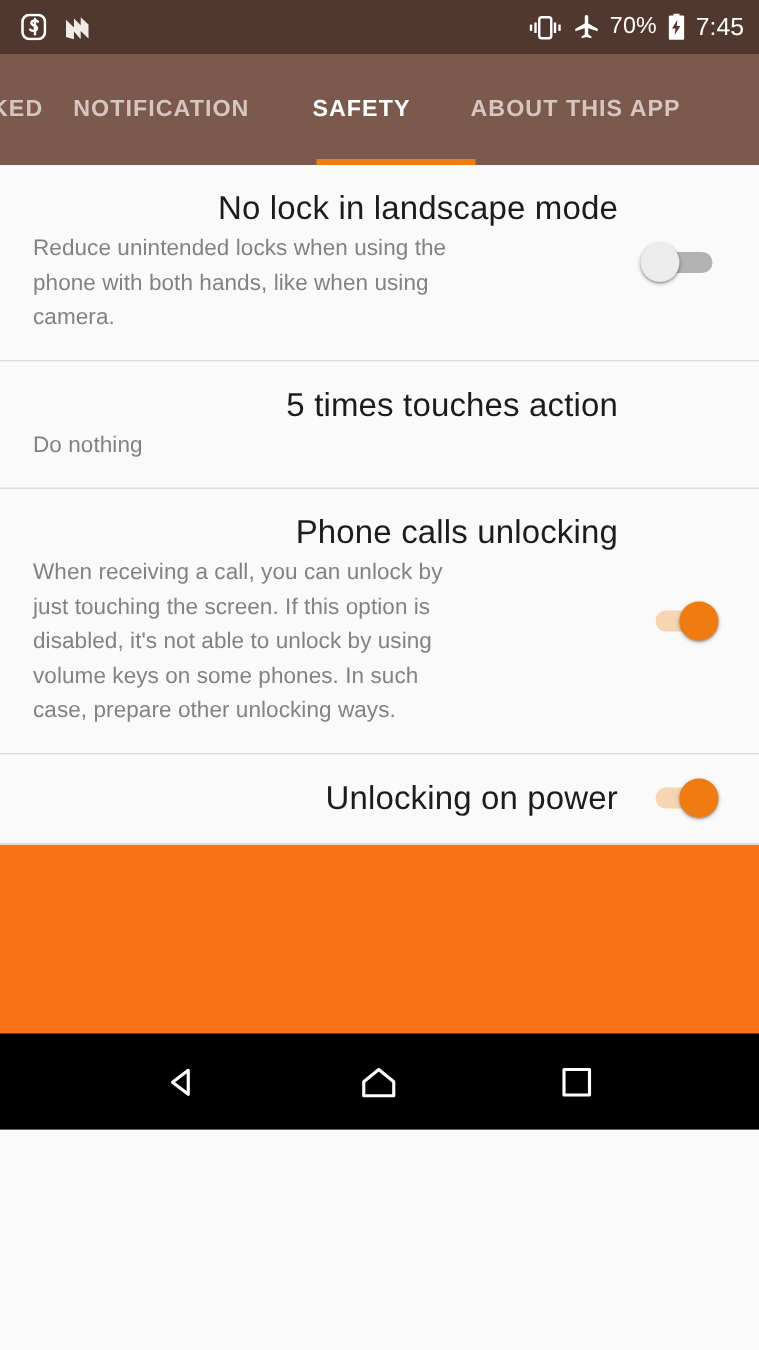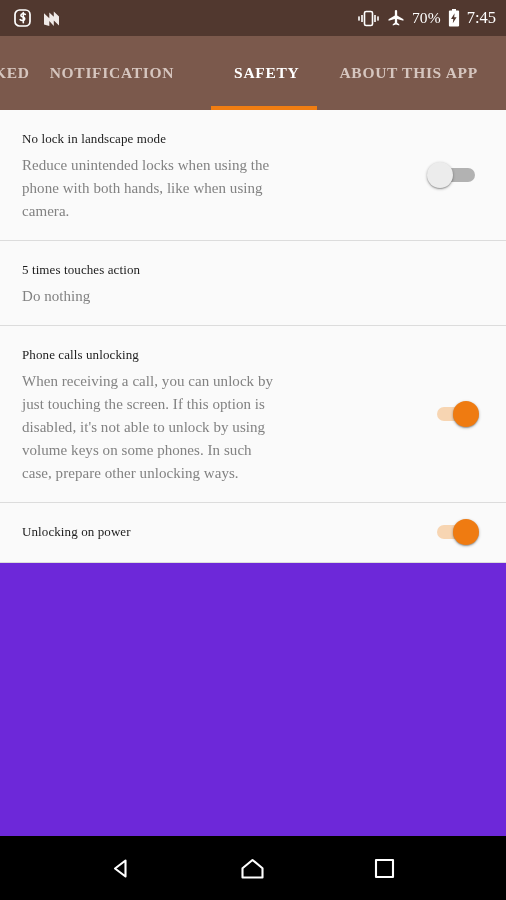--- a/index.html
+++ b/index.html
@@ -2,21 +2,21 @@
 <html><head>
 <meta charset="utf-8">
 <style>
   * { margin:0; padding:0; box-sizing:border-box; }
   html, body {
     width:506px; height:900px;
     font-family:"Liberation Sans", sans-serif;
     background:#fafafa;
     overflow:hidden;
   }
-  #screen { position:relative; width:506px; height:900px; background:#6d28d9;font-family:Liberation Serif, serif; }
+  #screen { position:relative; width:506px; height:753px; background:#f97316; }
 
   
   .statusbar {
     height:36px; background:#51382f;
     display:flex; align-items:center;
     padding:0 10px 0 14px; color:#ffffff;
   }
   .sb-left { display:flex; align-items:center; gap:11px; }
   .sb-right { display:flex; align-items:center; gap:7px; margin-left:auto; }
   .sb-text { font-size:15.5px; letter-spacing:.1px; color:#fff; }
@@ -30,40 +30,41 @@
     overflow:hidden;
   }
   .tab {
     font-size:15.5px; font-weight:bold; letter-spacing:.7px;
     color:#d6c6bf; white-space:nowrap; height:74px;
     display:flex; align-items:center;
   }
   .tab.active { color:#ffffff; }
   .tab-0 { padding-left:0px; padding-right:0; margin-left:-6px; }
   .tab-1 { margin-left:20px; }
-  .tab-2 { margin-left:60px; }
+  .tab-2 { margin-left:42px; }
   .tab-3 { margin-left:40px; }
   .tab-underline {
     position:absolute; bottom:0; left:211px; width:106px; height:4px;
     background:#f07d12;
   }
 
   
   .list { background:#fafafa; }
   .row {
     position:relative;
     display:flex; align-items:center;
     padding:16px 22px 17px 22px;
     border-bottom:1px solid #dcdcdc;
     background:#fafafa;
   }
   .row-text { flex:1; padding-right:10px; }
   .row-title {
-    font-size:13px; color:#1c1c1c; line-height:26px;
+    font-size:22px; color:#1c1c1c; line-height:26px;
     letter-spacing:.1px;
+    text-align:right;
   }
   .row-desc {
     font-size:15px; color:#828282; line-height:23px;
     margin-top:2px; letter-spacing:.05px;
     white-space:pre-line;
   }
   .row-ctl { width:62px; display:flex; justify-content:center; align-items:center; flex:none; }
 
   
   .sw { position:relative; width:48px; height:26px; }

